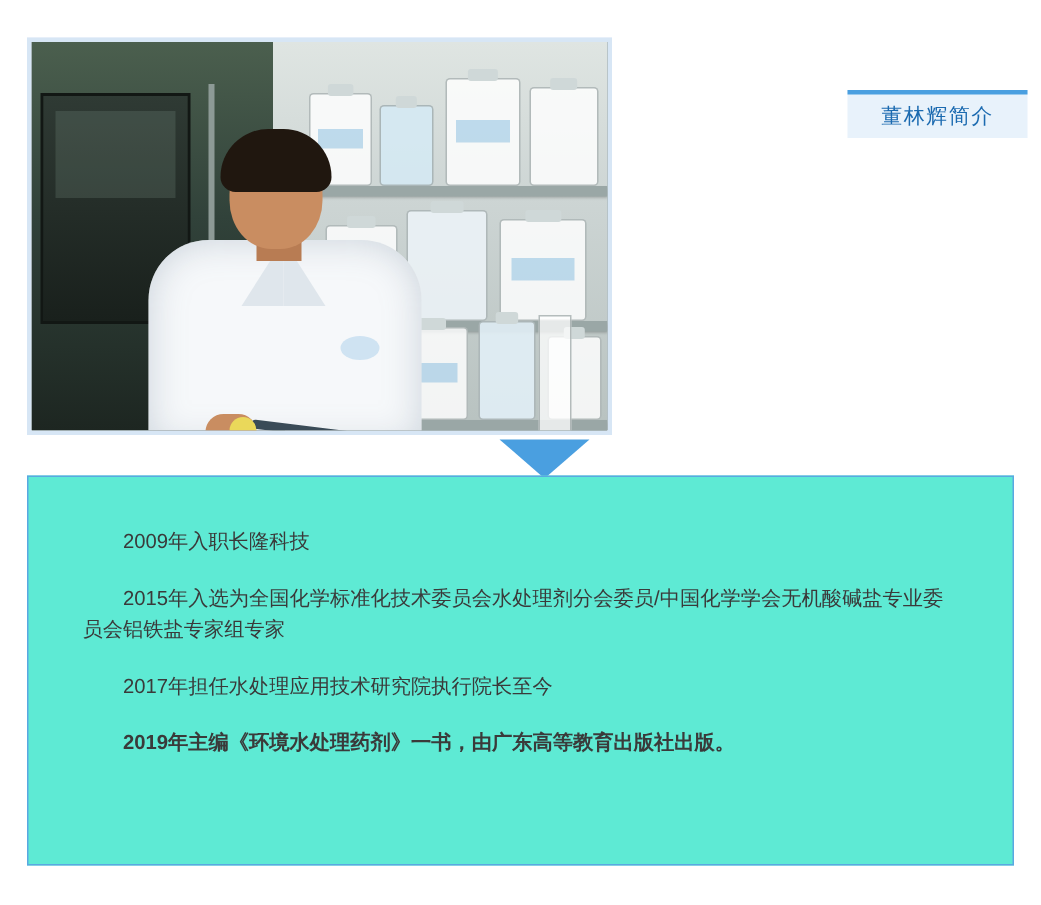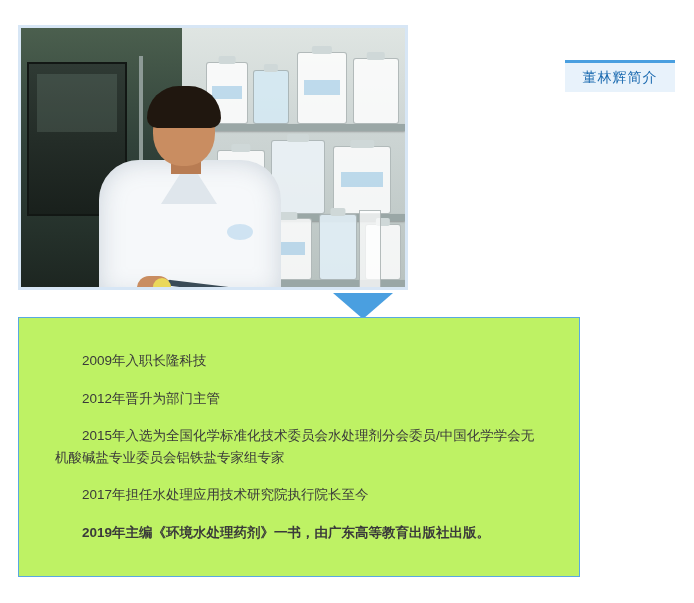--- a/index.html
+++ b/index.html
@@ -129,21 +129,21 @@
   .hand {
     position: absolute; left: 116px; top: 248px; width: 34px; height: 26px;
     background: #c98d61; border-radius: 12px;
   }
 
   
   .title-chip {
     position: absolute;
     left: 565px;
     top: 60px;
-    width: 110px;
+    width: 120px;
     height: 32px;
     background: #e8f2fb;
     border-top: 3px solid #4a9fe0;
     box-sizing: border-box;
     display: flex;
     align-items: center;
     justify-content: center;
   }
   .title-chip span {
     font-size: 14px;
@@ -161,25 +161,25 @@
     border-left: 30px solid transparent;
     border-right: 30px solid transparent;
     border-top: 26px solid #4a9fe0;
   }
 
   
   .panel {
     position: absolute;
     left: 18px;
     top: 317px;
-    width: 562px;
+    width: 658px;
     height: 260px;
     border: 1px solid #5aa8e2;
     box-sizing: border-box;
-    background: #bef264;
+    background: #5eead4;
   }
   .panel-inner {
     padding: 32px 36px 0 36px;
   }
   .bio-line {
     font-size: 13.5px;
     color: #3a3a3a;
     line-height: 1.6;
     margin: 0 0 16px 0;
     text-indent: 2em;
@@ -257,18 +257,17 @@
 
 <div class="title-chip">
   <span>董林辉简介</span>
 </div>
 
 <div class="pointer"></div>
 
 <div class="panel">
   <div class="panel-inner">
     <p class="bio-line">2009年入职长隆科技</p>
-    <p class="bio-line">2012年晋升为部门主管</p>
     <p class="bio-line">2015年入选为全国化学标准化技术委员会水处理剂分会委员/中国化学学会无机酸碱盐专业委员会铝铁盐专家组专家</p>
     <p class="bio-line">2017年担任水处理应用技术研究院执行院长至今</p>
     <p class="bio-line">2019年主编《环境水处理药剂》一书，由广东高等教育出版社出版。</p>
   </div>
 </div>
 
 </body></html>

